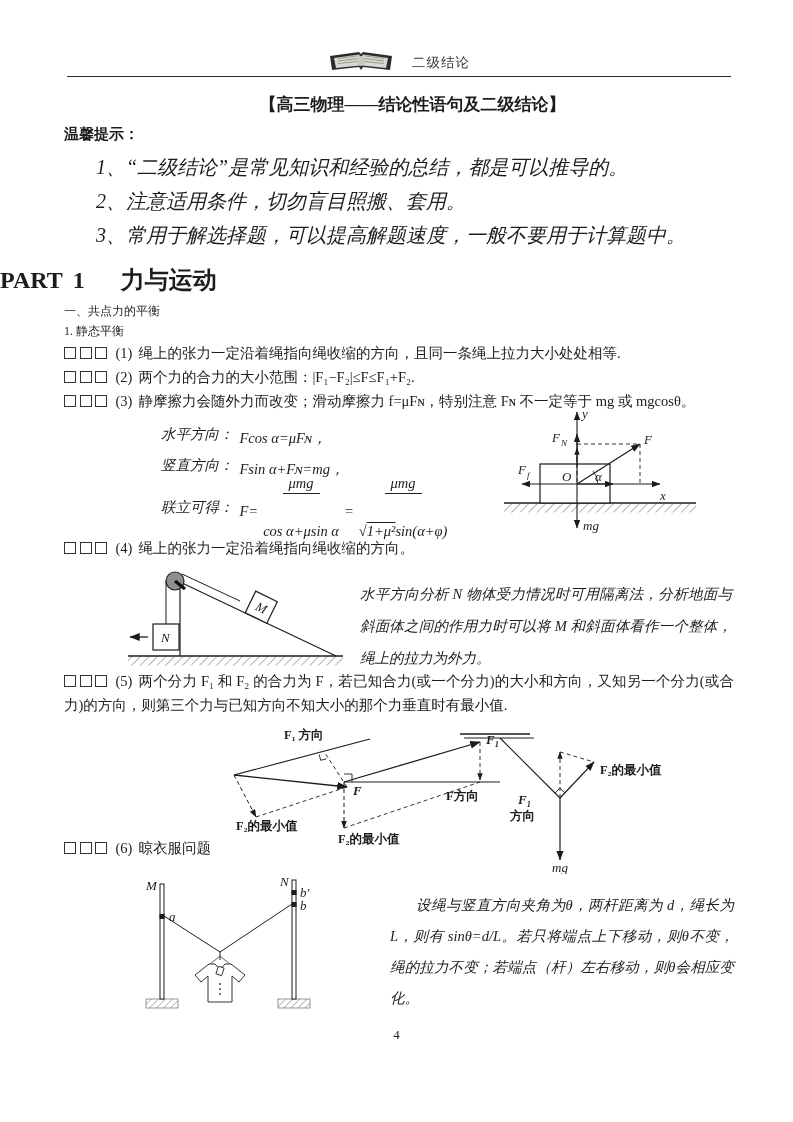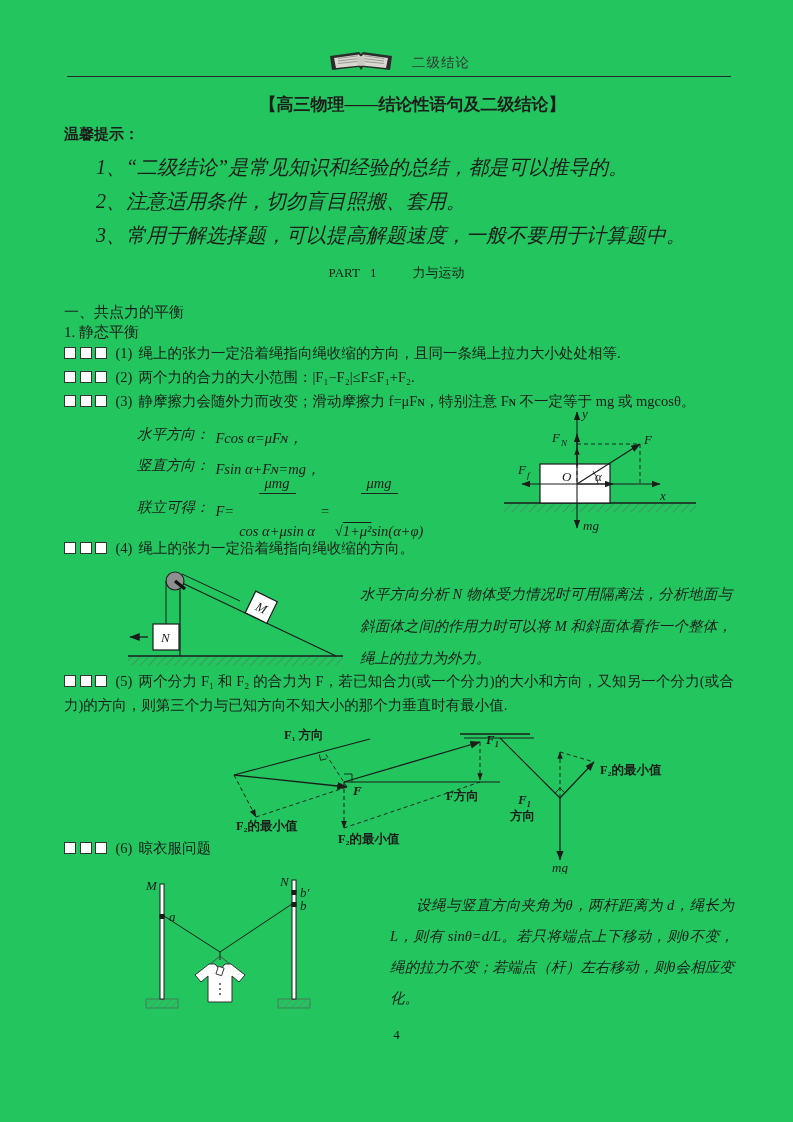--- a/index.html
+++ b/index.html
@@ -1,41 +1,41 @@
 <!DOCTYPE html>
 <html><head>
 <meta charset="utf-8">
 <style>
   html,body{margin:0;padding:0;background:#e8e8e8;}
   .page{
-    position:relative;width:793px;height:1122px;margin:0 auto;background:#22c55e;
+    position:relative;width:793px;height:1122px;margin:0 auto;background:#ffffff;
     font-family:"Liberation Serif","DejaVu Serif",serif;color:#1c1c1c;overflow:hidden;
   }
   .abs{position:absolute;}
   
   .hr-line{position:absolute;left:67px;top:76px;width:664px;height:0;border-top:1.6px solid #2a2a2a;}
   .logo-text{position:absolute;left:412px;top:54px;font-size:13.5px;color:#333;letter-spacing:1px;}
   
   .title{position:absolute;left:0;top:93px;width:100%;text-align:center;font-size:17px;font-weight:bold;margin-left:16px;}
   .tips-h{position:absolute;left:64px;top:125px;font-size:15px;font-weight:bold;}
   .tip{position:absolute;left:96px;width:600px;font-size:20px;font-style:italic;}
   
-  .part{position:absolute;left:0;top:264px;width:100%;text-align:center;font-size:13px;font-weight:normal;font-family:"Liberation Serif",serif;}
+  .part{position:absolute;left:0;top:264px;width:100%;text-align:left;font-size:24px;font-weight:bold;font-family:"Liberation Serif",serif;}
   .part .gap1{margin:0 10px 0 10px;}
   .part .gap2{margin-left:26px;}
-  .sec{position:absolute;left:64px;font-size:15px;text-align:right;}
+  .sec{position:absolute;left:64px;font-size:12px;text-align:right;}
   
   .item{position:absolute;left:64px;width:670px;font-size:14.5px;line-height:23.5px;text-align:justify;}
   .sq{display:inline-block;width:10px;height:10px;border:1.2px solid #333;margin-right:3.5px;vertical-align:-1px;background:#fff;}
   .inum{margin:0 6px 0 5px;}
   
   .eq{position:absolute;left:137px;top:423px;font-size:14.5px;}
   .eq .row{display:flex;align-items:center;margin-bottom:9px;height:22px;}
   .eq .row3{height:44px;}
-  .eq .lab{font-style:italic;margin-right:6px;}
+  .eq .lab{font-style:italic;margin-right:6px;margin-left:24px;}
   .eq .m{font-style:italic;margin-top:8px;}
   .frac{display:inline-flex;flex-direction:column;align-items:center;vertical-align:middle;margin:0 3px;font-style:italic;gap:28px;}
   .frac .fn{padding:0 6px;border-bottom:1px solid #222;line-height:19px;}
   .frac .fd{padding:0 2px;line-height:19px;}
   .radb{text-decoration:overline;}
   
   .note{position:absolute;font-size:14.5px;font-style:italic;text-align:justify;}
   
   svg{display:block;}
   svg text{font-family:"Liberation Serif","DejaVu Serif",serif;fill:#1c1c1c;}

